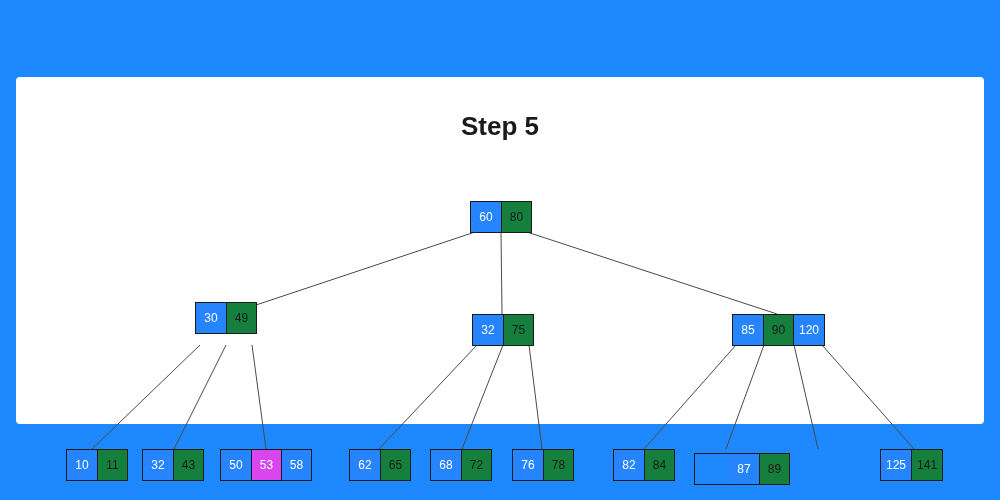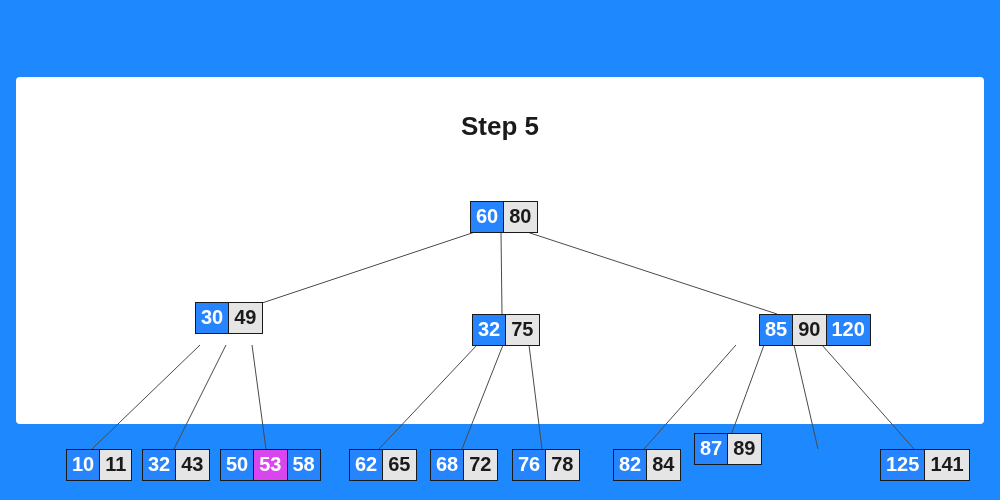--- a/index.html
+++ b/index.html
@@ -41,27 +41,27 @@
     display: flex;
     border: 1px solid #1a1a1a;
   }
   .cell {
     height: 30px;
     min-width: 30px;
     padding: 0 5px;
     display: flex;
     align-items: center;
     justify-content: center;
-    font-size: 20px;
-    font-weight: 700;
+    font-size: 12px;
+    font-weight: 400;
     color: #fff;
     background: #2684ff;
   }
   .cell + .cell { border-left: 1px solid #1a1a1a; }
-  .cell.white { background: #e5e5e5; color: #1a1a1a; }
+  .cell.white { background: #15803d; color: #1a1a1a; }
   .cell.red { background: #d946ef; color: #fff; }
 </style>
 </head>
 <body>
 
 <div class="card">
   <div class="title">Step 5</div>
   <svg class="edges">
       <line x1="459" y1="155" x2="213" y2="237" stroke="#4a4a4a" stroke-width="1"></line>
       <line x1="485" y1="155" x2="486" y2="237" stroke="#4a4a4a" stroke-width="1"></line>
@@ -82,21 +82,21 @@
       <div class="cell white">80</div>
     </div>
     <div class="node" style="left: 179px; top: 225px;">
       <div class="cell ">30</div>
       <div class="cell white">49</div>
     </div>
     <div class="node" style="left: 456px; top: 237px;">
       <div class="cell ">32</div>
       <div class="cell white">75</div>
     </div>
-    <div class="node" style="left: 716px; top: 237px; margin-left: 27px;">
+    <div class="node" style="left: 716px; top: 237px;">
       <div class="cell ">85</div>
       <div class="cell white">90</div>
       <div class="cell ">120</div>
     </div>
     <div class="node" style="left: 50px; top: 372px;">
       <div class="cell ">10</div>
       <div class="cell white">11</div>
     </div>
     <div class="node" style="left: 126px; top: 372px;">
       <div class="cell ">32</div>
@@ -116,21 +116,21 @@
       <div class="cell white">72</div>
     </div>
     <div class="node" style="left: 496px; top: 372px;">
       <div class="cell ">76</div>
       <div class="cell white">78</div>
     </div>
     <div class="node" style="left: 597px; top: 372px;">
       <div class="cell ">82</div>
       <div class="cell white">84</div>
     </div>
-    <div class="node" style="left: 678px; top: 356px;">
+    <div class="node" style="left: 678px; top: 376px; padding-left: 34px;">
       <div class="cell ">87</div>
       <div class="cell white">89</div>
     </div>
     <div class="node" style="left: 864px; top: 372px;">
       <div class="cell ">125</div>
       <div class="cell white">141</div>
     </div>
   </div>
 
 </body></html>

